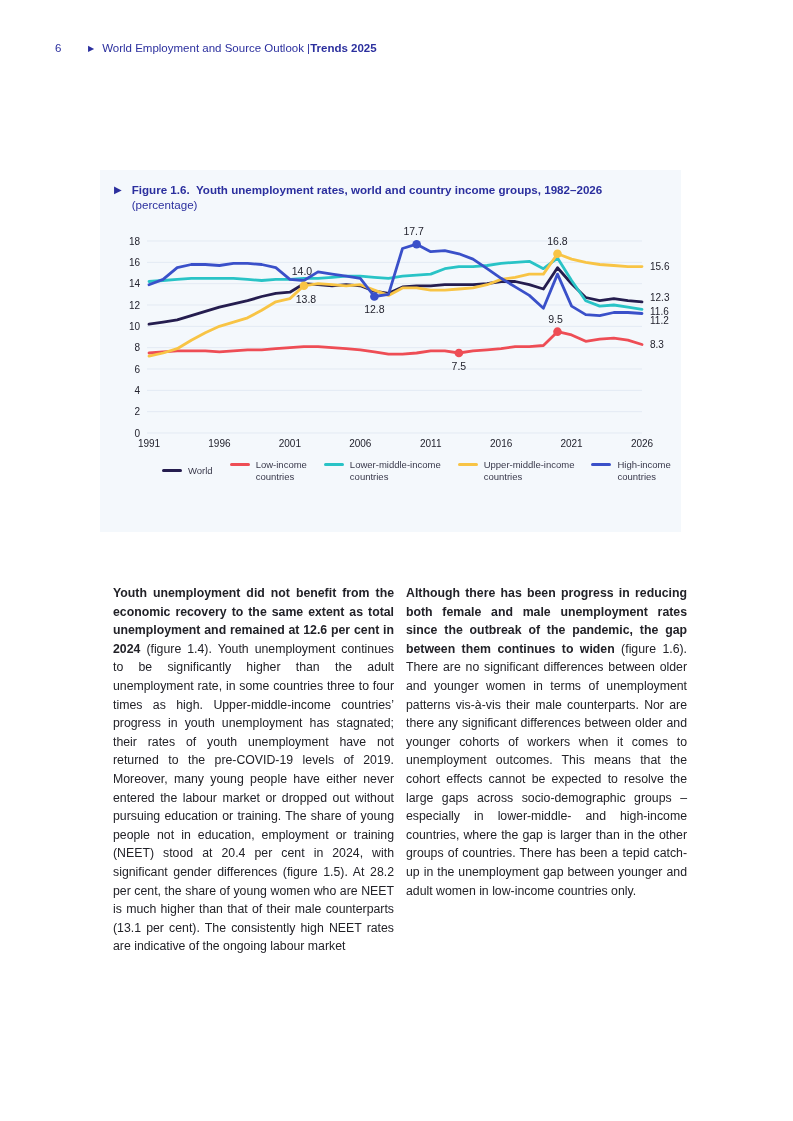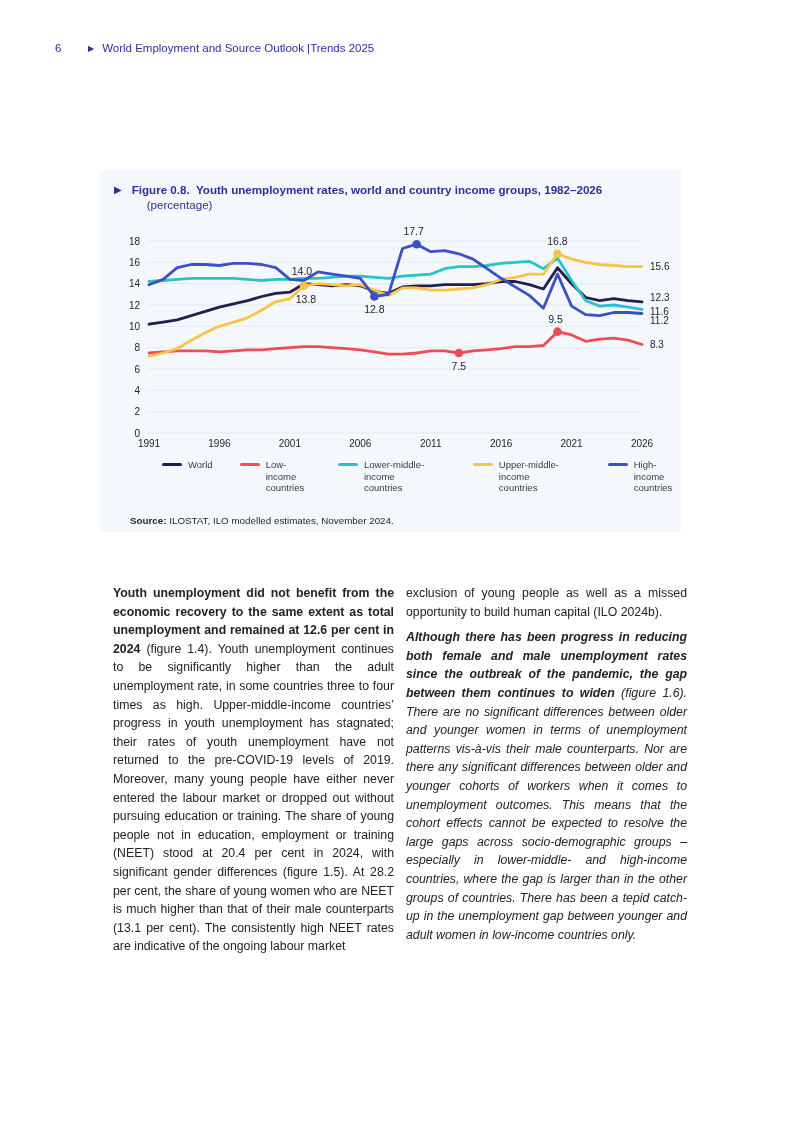--- a/index.html
+++ b/index.html
@@ -5,34 +5,34 @@
   html,body{margin:0;padding:0;}
   body{
     width:793px;height:1121px;position:relative;background:#ffffff;
     font-family:"Liberation Sans",sans-serif;color:#222228;overflow:hidden;
   }
   
   .hdr{position:absolute;left:55px;top:42px;display:flex;align-items:baseline;
        color:#2b2f9e;font-size:11.5px;white-space:nowrap;}
   .hdr .pgnum{width:33px;}
   .hdr .arrow{font-size:8px;margin-right:8px;position:relative;top:-1px;}
-  .hdr .bold{font-weight:normal;}
+  .hdr .bold{font-weight:bold;}
   
   .panel{position:absolute;left:100px;top:170px;width:581px;height:362px;
          background:#f4f8fc;}
   .fig-title{display:flex;padding:12px 0 0 14px;color:#2b2f9e;}
   .fig-title .arrow{font-size:10px;margin-top:2px;}
   .fig-title .txt{margin-left:10px;width:490px;font-size:11.6px;font-weight:bold;
                   line-height:15px;}
-  .fig-title .normal{font-weight:normal;margin-left:15px;}
+  .fig-title .normal{font-weight:normal;}
   .chart-wrap{margin:13px 0 0 0;}
   .chart text{font-family:"Liberation Sans",sans-serif;fill:#23232e;}
   
-  .legend{display:flex;margin:-2px 0 0 62px;gap:27px;font-size:9.5px;
-          color:#38384a;line-height:11.5px;}
+  .legend{display:flex;margin:-2px 0 0 62px;gap:17px;font-size:9.5px;
+          color:#38384a;line-height:11.5px;align-items:center;}
   .legend .item{display:flex;}
   .legend .swatch{width:20px;height:3px;border-radius:2px;margin:4px 6px 0 0;
                   flex:none;background:#888;}
   
   .source{margin:21px 0 0 30px;font-size:9.8px;color:#25252e;}
   .source b{font-weight:bold;}
   
   .columns{position:absolute;left:113px;top:584px;width:574px;display:flex;gap:12px;}
   .col{width:281px;font-size:12.3px;line-height:18.6px;text-align:justify;}
   .col p{margin:0;}
@@ -46,21 +46,21 @@
   <span class="pgnum">6</span>
   <span class="arrow">▶</span>
   <span>World Employment and Source Outlook | </span>
   <span class="bold">Trends 2025</span>
 </div>
 
 <section class="panel">
   <div class="fig-title">
     <span class="arrow">▶</span>
     <div class="txt">
-      <span>Figure 0.8.</span>&nbsp;
+      <span>Figure 1.6.</span>&nbsp;
       <span>Youth unemployment rates, world and country income groups, 1982–2026</span>
       <span class="normal">(percentage)</span>
     </div>
   </div>
 
   <div class="chart-wrap">
     <svg id="chart" class="chart" width="576" height="232" viewBox="0 0 576 232">
         <line x1="47" y1="208" x2="542" y2="208" stroke="#e3eaf3" stroke-width="1"></line>
         <text x="40" y="211.5" text-anchor="end" font-size="10">0</text>
         <line x1="47" y1="186.66666666666666" x2="542" y2="186.66666666666666" stroke="#e3eaf3" stroke-width="1"></line>
@@ -136,26 +136,22 @@
       <div><span>Upper-middle-income</span><br>
            <span>countries</span></div>
     </div>
     <div class="item">
       <span class="swatch" style="background-color: rgb(58, 80, 201);"></span>
       <div><span>High-income</span><br>
            <span>countries</span></div>
     </div>
   </div>
 
-  <p class="source">
-    <b>Source:</b><span> ILOSTAT, ILO modelled estimates, November 2024.</span>
-  </p>
 </section>
 
 <main class="columns">
   <div class="col">
     <p><strong>Youth unemployment did not benefit from the economic recovery to the same extent as total unemployment and remained at 12.6 per cent in 2024</strong><span> (figure 1.4). Youth unemployment continues to be significantly higher than the adult unemployment rate, in some countries three to four times as high. Upper-middle-income countries’ progress in youth unemployment has stagnated; their rates of youth unemployment have not returned to the pre-COVID-19 levels of 2019. Moreover, many young people have either never entered the labour market or dropped out without pursuing education or training. The share of young people not in education, employment or training (NEET) stood at 20.4 per cent in 2024, with significant gender differences (figure 1.5). At 28.2 per cent, the share of young women who are NEET is much higher than that of their male counterparts (13.1 per cent). The consistently high NEET rates are indicative of the ongoing labour market</span></p>
   </div>
   <div class="col">
-    <p><span>exclusion of young people as well as a missed opportunity to build human capital (ILO 2024b).</span></p>
     <p><strong>Although there has been progress in reducing both female and male unemployment rates since the outbreak of the pandemic, the gap between them continues to widen</strong><span> (figure 1.6). There are no significant differences between older and younger women in terms of unemployment patterns vis-à-vis their male counterparts. Nor are there any significant differences between older and younger cohorts of workers when it comes to unemployment outcomes. This means that the cohort effects cannot be expected to resolve the large gaps across socio-demographic groups – especially in lower-middle- and high-income countries, where the gap is larger than in the other groups of countries. There has been a tepid catch-up in the unemployment gap between younger and adult women in low-income countries only.</span></p>
   </div>
 </main>
 
 </body></html>

